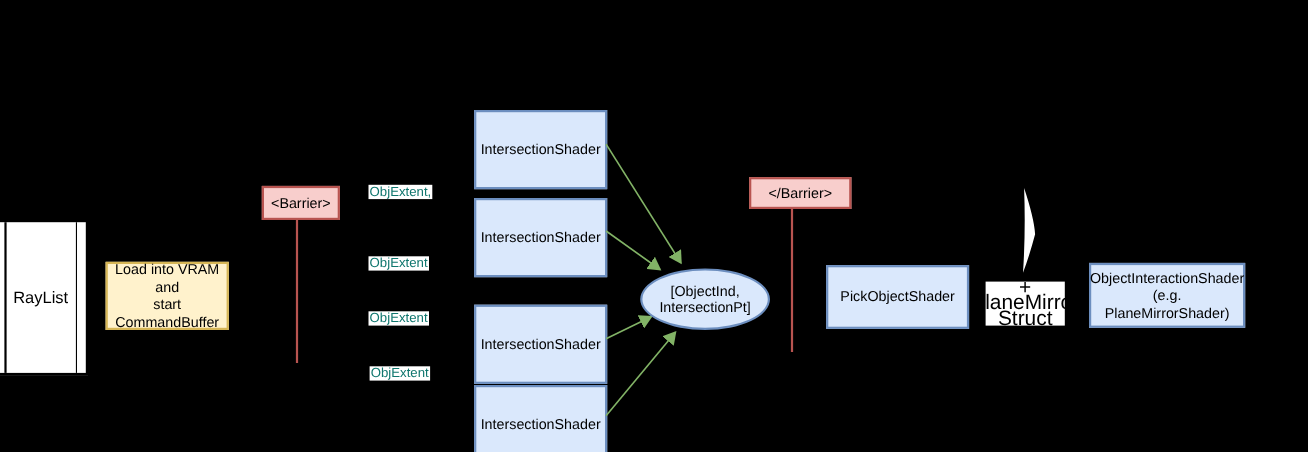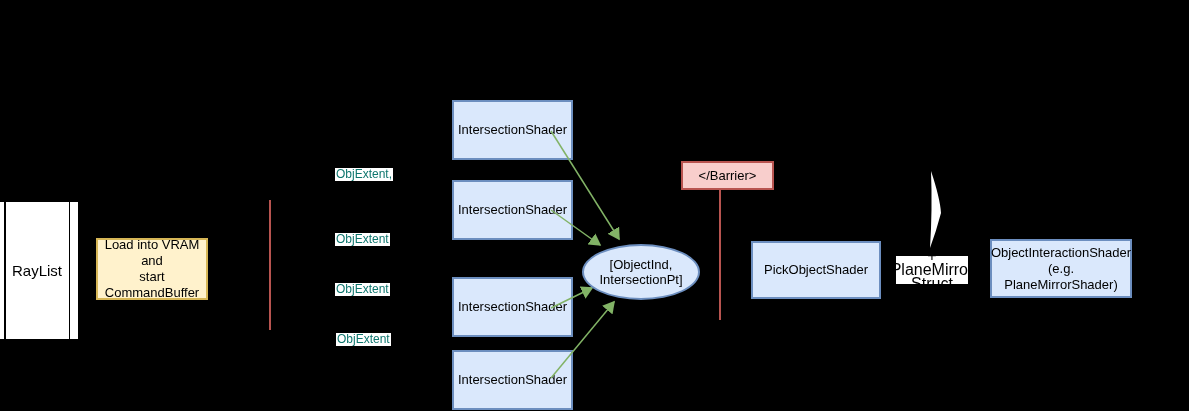--- a/index.html
+++ b/index.html
@@ -52,37 +52,37 @@
   .edge-label {
     position: absolute;
     background: var(--white);
     color: #0f766e;
     font-size: 12px;
     line-height: 13px;
     padding: 0 1px;
     white-space: nowrap;
   }
 
-  .ishader { left: 452px; width: 121px; height: 60px; }
+  .ishader { left: 431px; width: 121px; height: 72px; }
   .ishader.s0 { top: 100px; }
   .ishader.s1 { top: 180px; }
   .ishader.s2 { top: 277px; }
   .ishader.s3 { top: 350px; }
 
   .ellipse {
     left: 582px; top: 244px; width: 118px; height: 56px;
     border-radius: 50%;
     line-height: 15px;
   }
 
   .pick-object { left: 751px; top: 241px; width: 130px; height: 58px; }
 
   .plane-mirror {
-    left: 896px; top: 256px; width: 72px; height: 28px;
-    font-size: 16px; line-height: 14px;
+    left: 896px; top: 256px; width: 72px; height: 40px;
+    font-size: 19px; line-height: 14px;
   }
 
   .object-interaction { left: 990px; top: 239px; width: 142px; height: 59px; }
 
   svg.overlay {
     position: absolute; left: 0; top: 0; width: 1189px; height: 411px;
     pointer-events: none;
   }
   .arrow { stroke: var(--green-arrow); stroke-width: 1.5; fill: none; }
   .arrowhead { fill: var(--green-arrow); }
@@ -97,20 +97,23 @@
     <span class="vline l"></span>
     <span class="vline r"></span>
     <span>RayList</span>
   </div>
 
   <div class="node yellow load-vram">
     <span>Load into VRAM and
 start CommandBuffer</span>
   </div>
 
+  <div class="node pink barrier-open">
+    <span>&lt;Barrier&gt;</span>
+  </div>
   <div class="redline first"></div>
 
   <span class="edge-label" style="left:335px; top:168px;">ObjExtent,</span>
   <span class="edge-label" style="left:335px; top:233px;">ObjExtent</span>
   <span class="edge-label" style="left:335px; top:283px;">ObjExtent</span>
   <span class="edge-label" style="left:336px; top:333px;">ObjExtent</span>
 
   <div class="node blue ishader s0">
     <span>IntersectionShader</span>
   </div>

